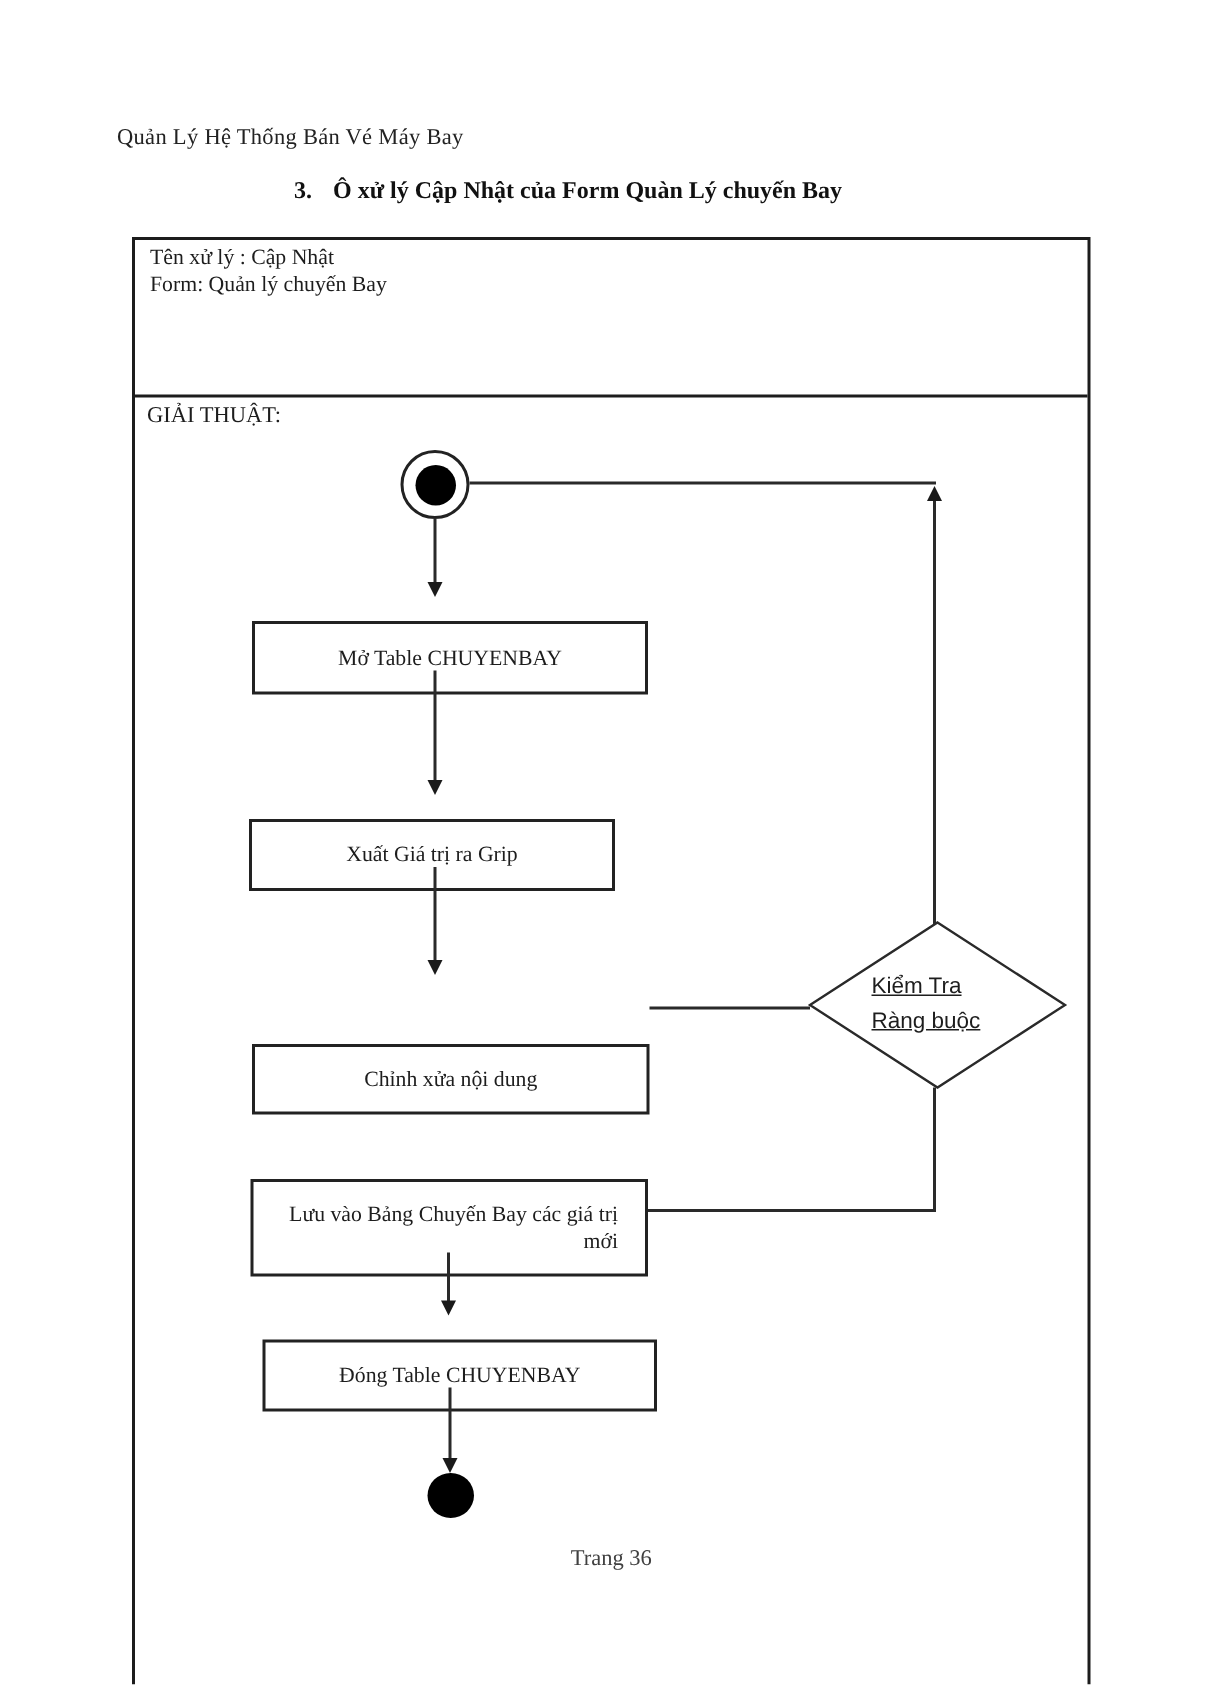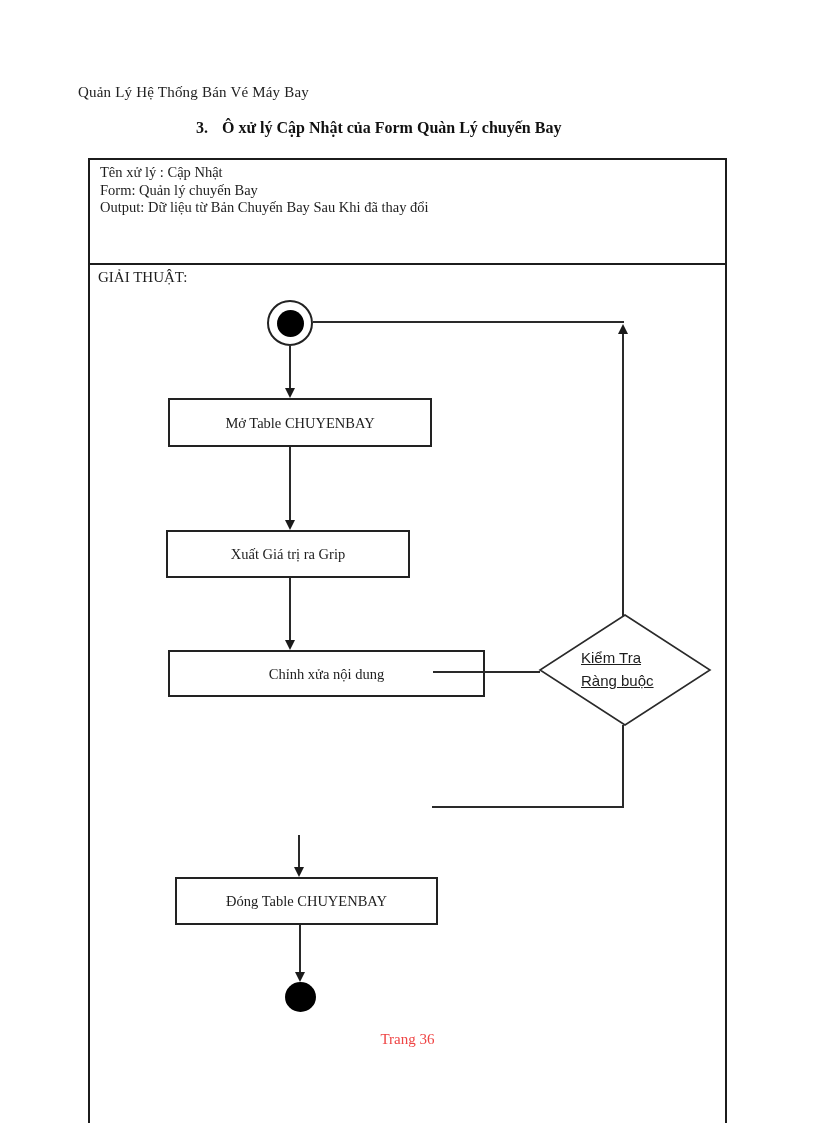--- a/index.html
+++ b/index.html
@@ -40,20 +40,21 @@
   
   .fc-line { position:absolute; background:#2a2a2a; }
   .fc-box {
     position:absolute;
     border:2px solid #222;
     background:#ffffff;
     display:flex; align-items:center; justify-content:center;
     text-align:right;
     font-size:14.5px; line-height:18px; color:#1d1d1d;
     padding:2px 18px;
+    margin-top:16px;
   }
   .start-node {
     position:absolute; left:267px; top:300px;
     width:46px; height:46px;
     border:2px solid #222; border-radius:50%;
     background:#ffffff;
     display:flex; align-items:center; justify-content:center;
   }
   .start-node .core {
     width:27px; height:27px; border-radius:50%; background:#000000;
@@ -75,39 +76,38 @@
   }
   .decision-svg { position:absolute; left:535px; top:610px; }
   .decision-text {
     position:absolute; left:581px; top:646px;
     font-size:15px; line-height:23px; color:#1d1d1d;
     font-family:"Liberation Sans", sans-serif;
     text-decoration:underline;
   }
   .doc-footer {
     position:absolute; left:88px; top:1031px; width:639px;
-    text-align:center; font-size:15px; color:#ef4444;
+    text-align:center; font-size:15px; color:#404040;
   }
 </style>
 </head>
 <body>
 
 <div class="page">
 
   <div class="doc-header">Quản Lý Hệ Thống Bán Vé Máy Bay</div>
 
   <div class="section-title">
     <span class="num">3.</span><span>Ô xử lý Cập Nhật của Form Quàn Lý chuyến Bay</span>
   </div>
 
   <div class="process-card">
     <div class="info-block">
       <div class="info-line">Tên xử lý : Cập Nhật</div>
       <div class="info-line">Form: Quản lý chuyến Bay</div>
-      <div class="info-line">Output: Dữ liệu từ Bản Chuyến Bay Sau Khi đã thay đổi</div>
     </div>
     <div class="algo-label">GIẢI THUẬT:</div>
   </div>
 
   <div class="start-node">
     <div class="core"></div>
   </div>
 
   <div class="fc-line" style="left:313px; top:321px; width:311px; height:2px;"></div>
   <div class="arrow-up" style="left:618px; top:324px;"></div>
@@ -119,35 +119,36 @@
   <div class="fc-box" style="left:168px; top:398px; width:264px; height:49px;">Mở Table CHUYENBAY</div>
 
   <div class="fc-line" style="left:289px; top:447px; width:2px; height:74px;"></div>
   <div class="arrow-down" style="left:285px; top:520px;"></div>
 
   <div class="fc-box" style="left:166px; top:530px; width:244px; height:48px;">Xuất Giá trị ra Grip</div>
 
   <div class="fc-line" style="left:289px; top:578px; width:2px; height:63px;"></div>
   <div class="arrow-down" style="left:285px; top:640px;"></div>
 
-  <div class="fc-box" style="left:168px; top:650px; width:317px; height:47px;">Chỉnh xửa nội dung</div>
+  <div class="fc-box" style="left:168px; top:680px; width:265px; height:47px;">Chỉnh xửa nội dung</div>
 
   <div class="fc-line" style="left:433px; top:671px; width:107px; height:2px;"></div>
 
   <svg class="decision-svg" width="180" height="120">
     <polygon points="90,5 175,60 90,115 5,60" fill="#ffffff" stroke="#2a2a2a" stroke-width="1.6"></polygon>
   </svg>
   <div class="decision-text">
     <div>Kiểm Tra</div>
     <div>Ràng buộc</div>
   </div>
 
   <div class="fc-line" style="left:622px; top:725px; width:2px; height:83px;"></div>
   <div class="fc-line" style="left:432px; top:806px; width:192px; height:2px;"></div>
 
+  <div class="fc-box" style="left:167px; top:770px; width:265px; height:65px;">Lưu vào Bảng Chuyến Bay các giá trị mới</div>
 
   <div class="fc-line" style="left:298px; top:835px; width:2px; height:33px;"></div>
   <div class="arrow-down" style="left:294px; top:867px;"></div>
 
   <div class="fc-box" style="left:175px; top:877px; width:263px; height:48px;">Đóng Table CHUYENBAY</div>
 
   <div class="fc-line" style="left:299px; top:925px; width:2px; height:48px;"></div>
   <div class="arrow-down" style="left:295px; top:972px;"></div>
 
   <div class="end-node"></div>

